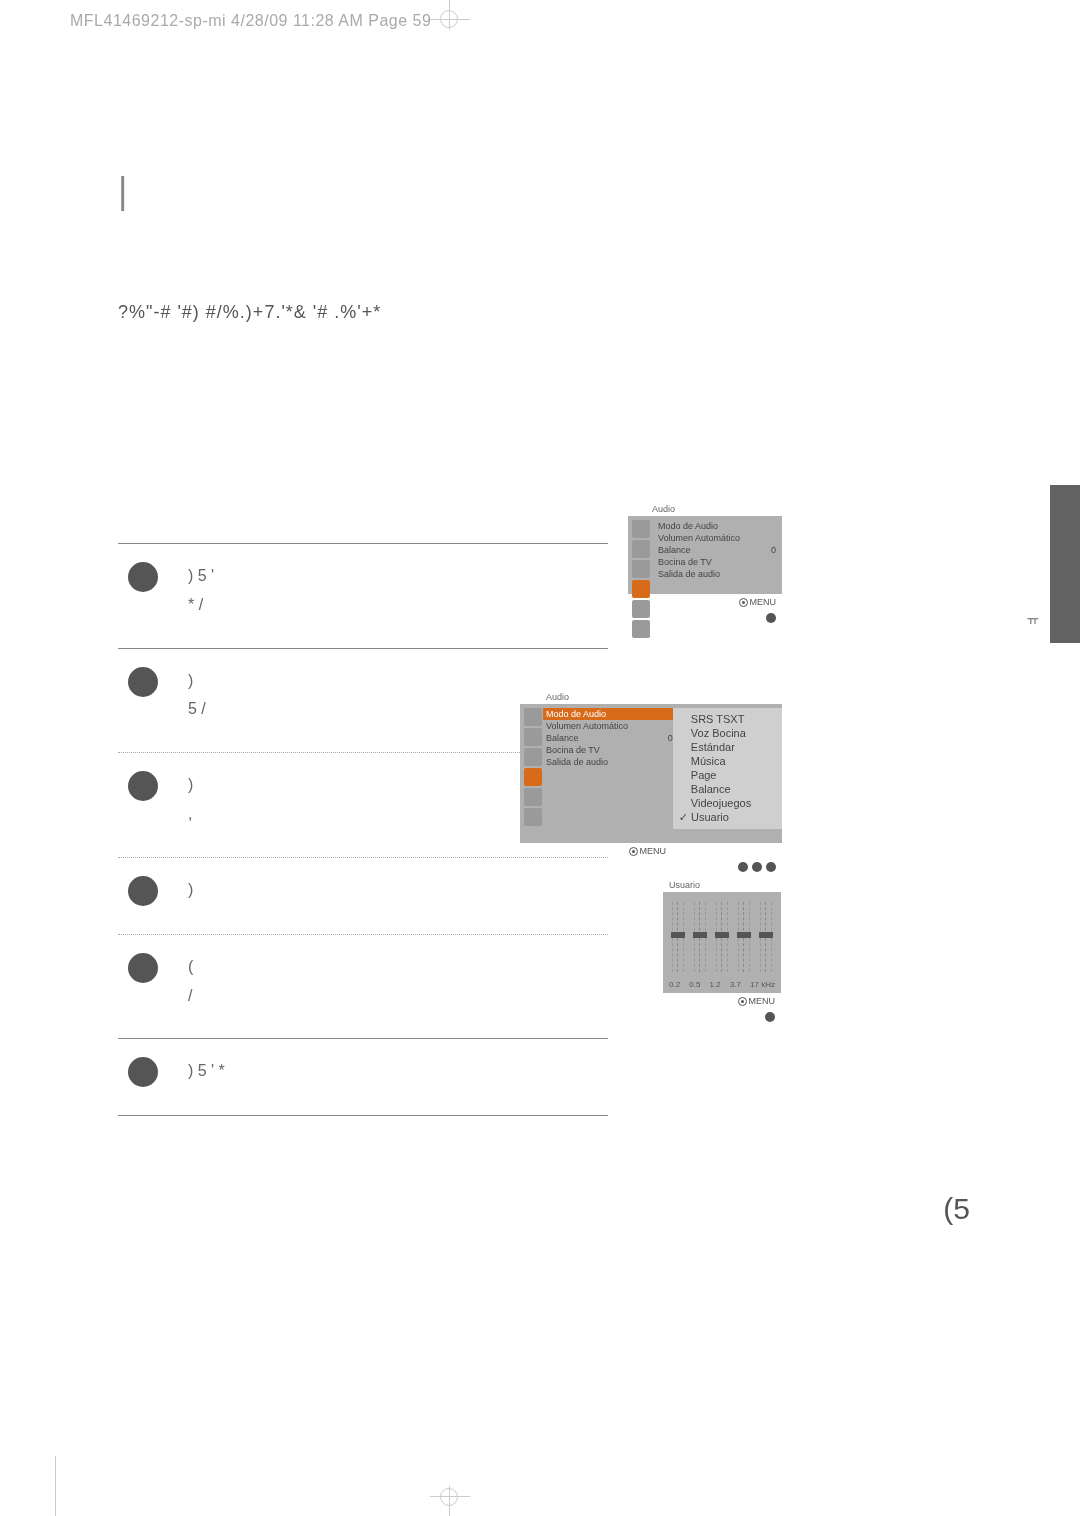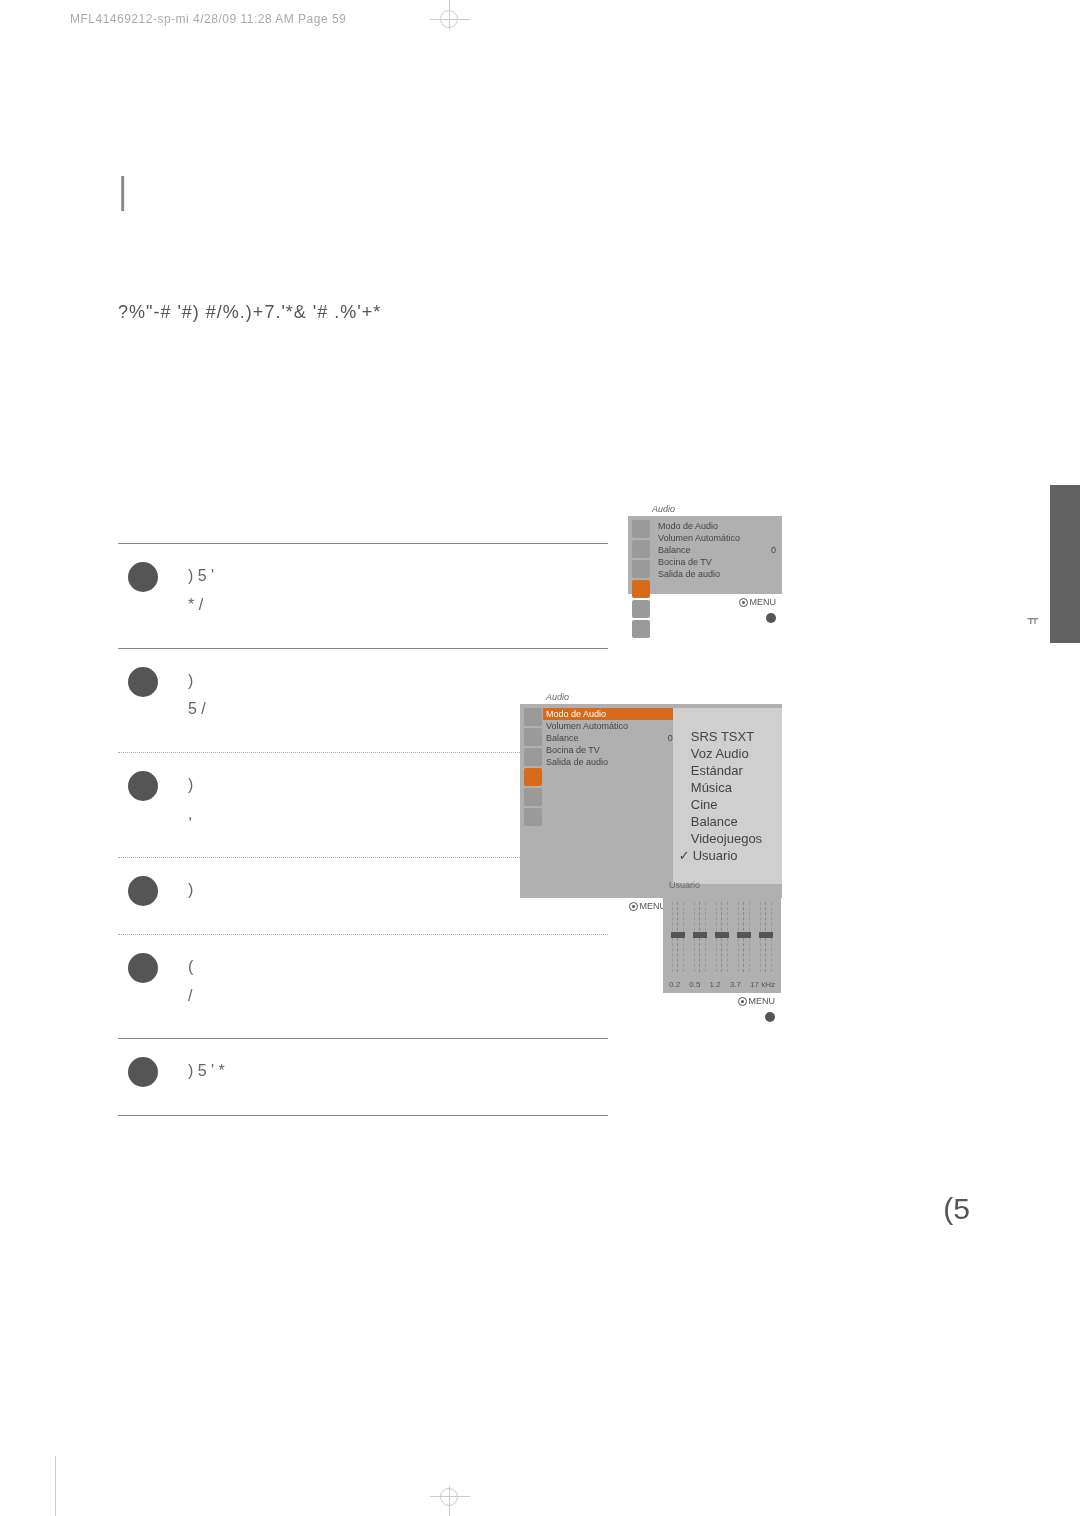--- a/index.html
+++ b/index.html
@@ -7,21 +7,21 @@
     width: 1080px;
     height: 1516px;
     background: #ffffff;
     font-family: Arial, Helvetica, sans-serif;
     position: relative;
     color: #333;
   }
   .header-bar {
     position: absolute;
     top: 12px; left: 70px;
-    font-size: 12px;
+    font-size: 16px;
     color: #aaa;
     letter-spacing: 0.5px;
   }
   .crop-mark-top {
     position: absolute;
     top: 0; left: 430px; width: 40px; height: 30px;
   }
   .crop-mark-top::before,
   .crop-mark-top::after {
     content:"";
@@ -88,21 +88,21 @@
     white-space: pre-line;
   }
 
   
   .osd1 {
     position: absolute;
     top: 502px; left: 628px;
     width: 154px;
   }
   .osd-title {
-    font-size: 9px; color:#666; padding:2px 0 2px 24px;font-style:italic;
+    font-size: 9px; color:#666; padding:2px 0 2px 24px;
   }
   .osd-body {
     background: #b0b0b0;
     padding: 4px 6px 14px 6px;
     position: relative;
     font-size: 9px;
     color: #444;
   }
   .osd-icons {
     position:absolute; left:4px; top:4px; width:18px;
@@ -123,21 +123,21 @@
     position: absolute;
     top: 690px; left: 520px; width: 262px;
   }
   .osd2 .osd-body { display:flex; padding:4px 0 14px 4px;}
   .osd2 .left-col { width:150px; position:relative;}
   .osd2 .left-col .osd-icons{position:absolute; left:0; top:0;}
   .osd2 .left-col .lines{margin-left:22px; font-size:9px;}
   .osd2 .left-col .lines div{padding:1px 0; display:flex; justify-content:space-between;}
   .osd2 .left-col .lines div.hl{background:#d86b1a;color:#fff;padding-left:3px;margin-left:-3px;}
   .osd2 .right-col {
-    background:#cfcfcf; width:110px; padding:20px 6px; font-size:13px; color:#444;
+    background:#cfcfcf; width:110px; padding:4px 6px; font-size:11px; color:#444;
   }
   .osd2 .right-col div{padding:1px 0;}
   .osd2 .right-col .chk::before{content:"✓"; margin-right:3px;}
   .osd2 .right-col .nochk{padding-left:12px;}
   .dot-row { display:flex; gap:4px; justify-content:flex-end; padding:6px 6px 0 0;}
   .dot-row span{width:10px;height:10px;background:#555;border-radius:50%;}
 
   .eq-panel {
     position:absolute; top:878px; left:663px; width:118px;
   }
@@ -311,24 +311,24 @@
             <span></span>
           </div>
         <div>
             <span>Salida de audio</span>
             <span></span>
           </div>
       </div>
     </div>
     <div class="right-col">
       <div class="nochk">SRS TSXT</div>
-      <div class="nochk">Voz Audio</div>
+      <div class="nochk">Voz Bocina</div>
       <div class="nochk">Estándar</div>
       <div class="nochk">Música</div>
-      <div class="nochk">Cine</div>
+      <div class="nochk">Page</div>
       <div class="nochk">Balance</div>
       <div class="nochk">Videojuegos</div>
       <div class="chk">Usuario</div>
     </div>
   </div>
   <div class="osd-foot" style="margin-right:110px"><span class="ring"></span><span>MENU</span></div>
   <div class="dot-row">
       <span></span>
       <span></span>
       <span></span>

